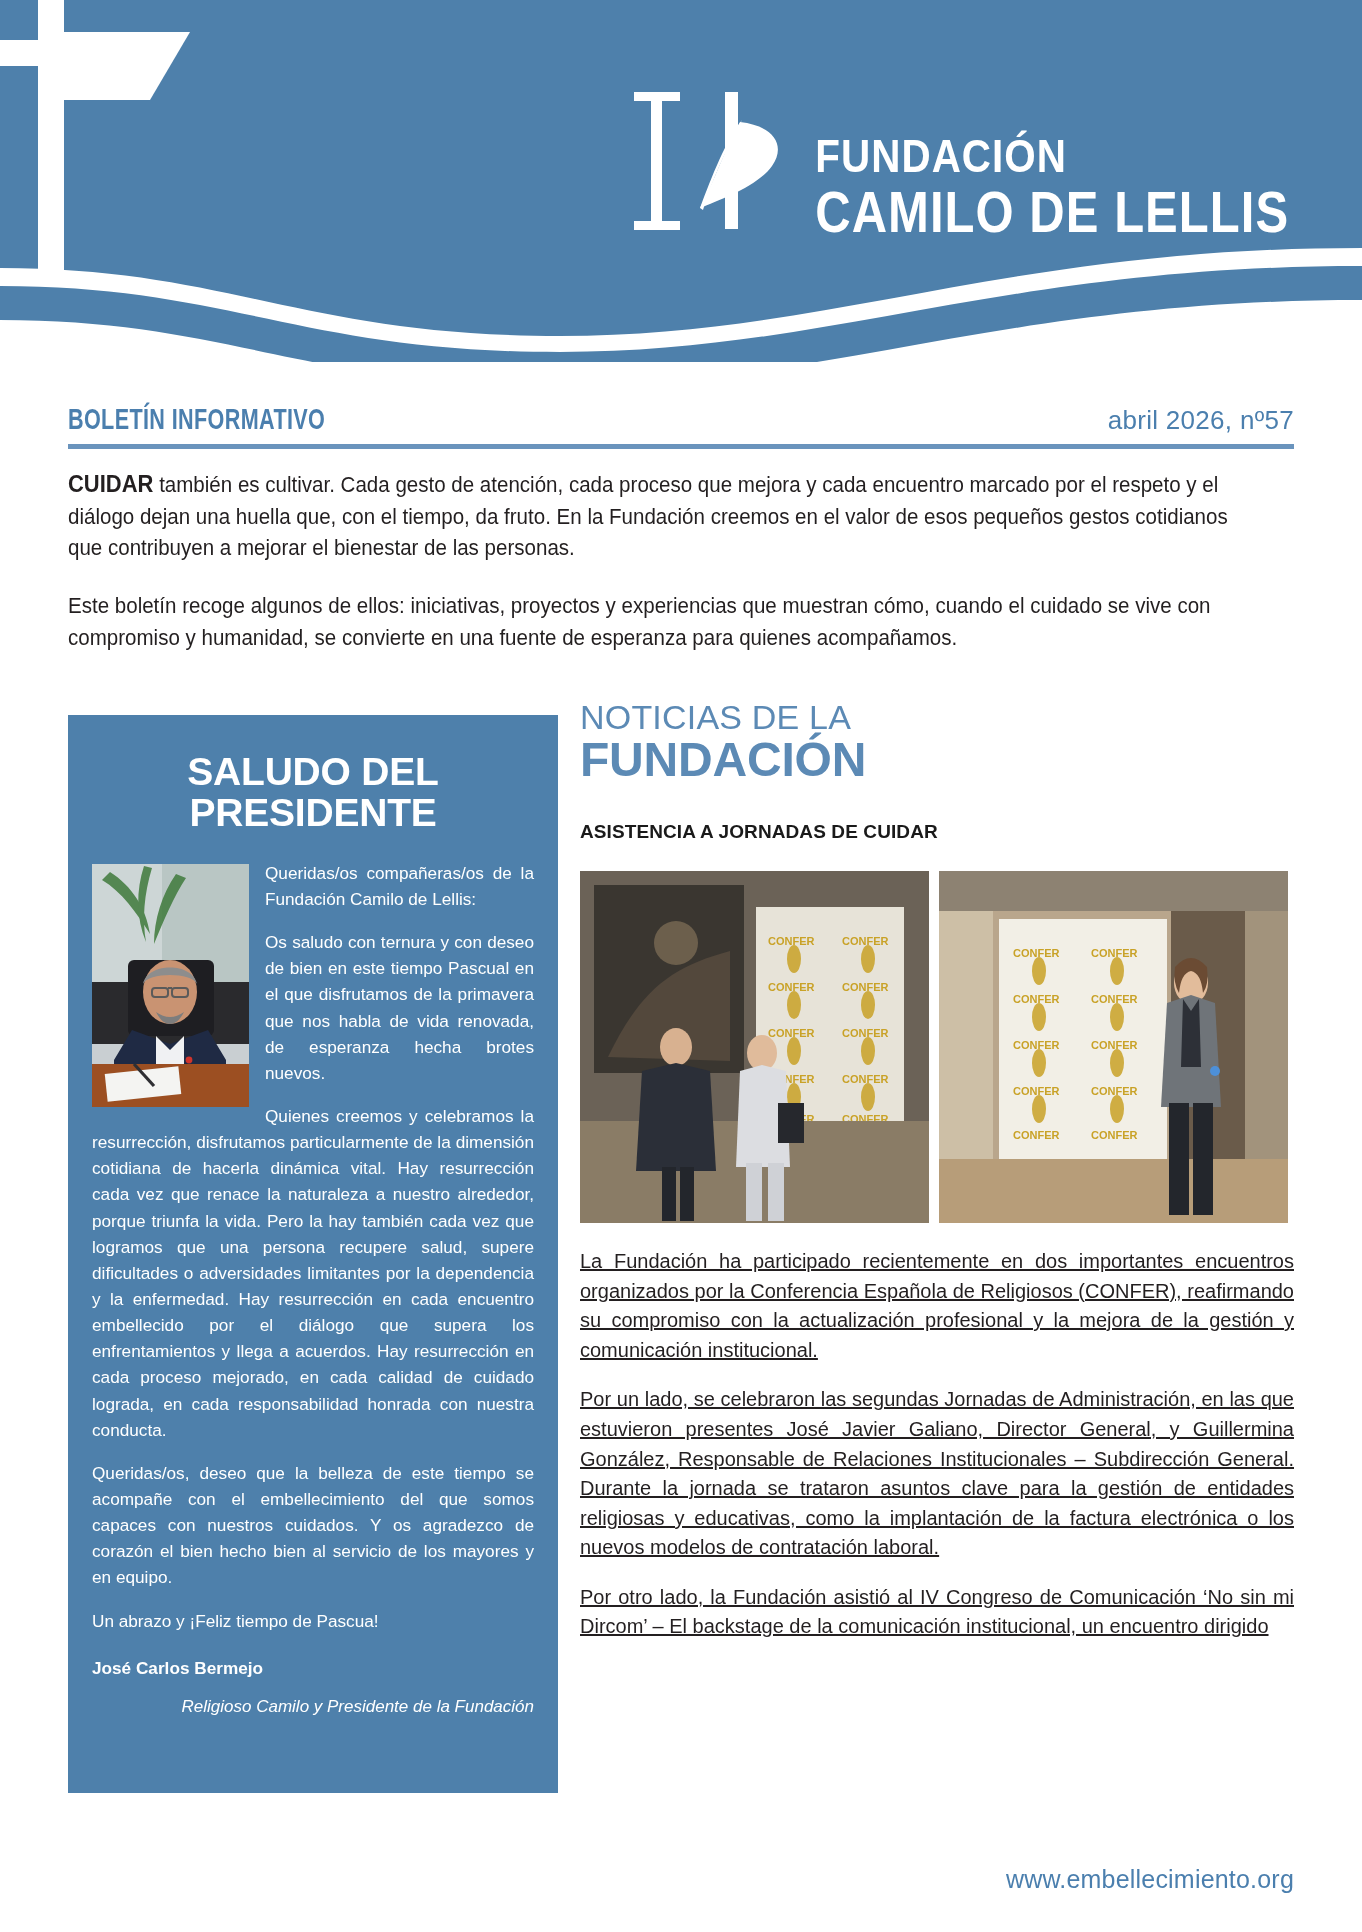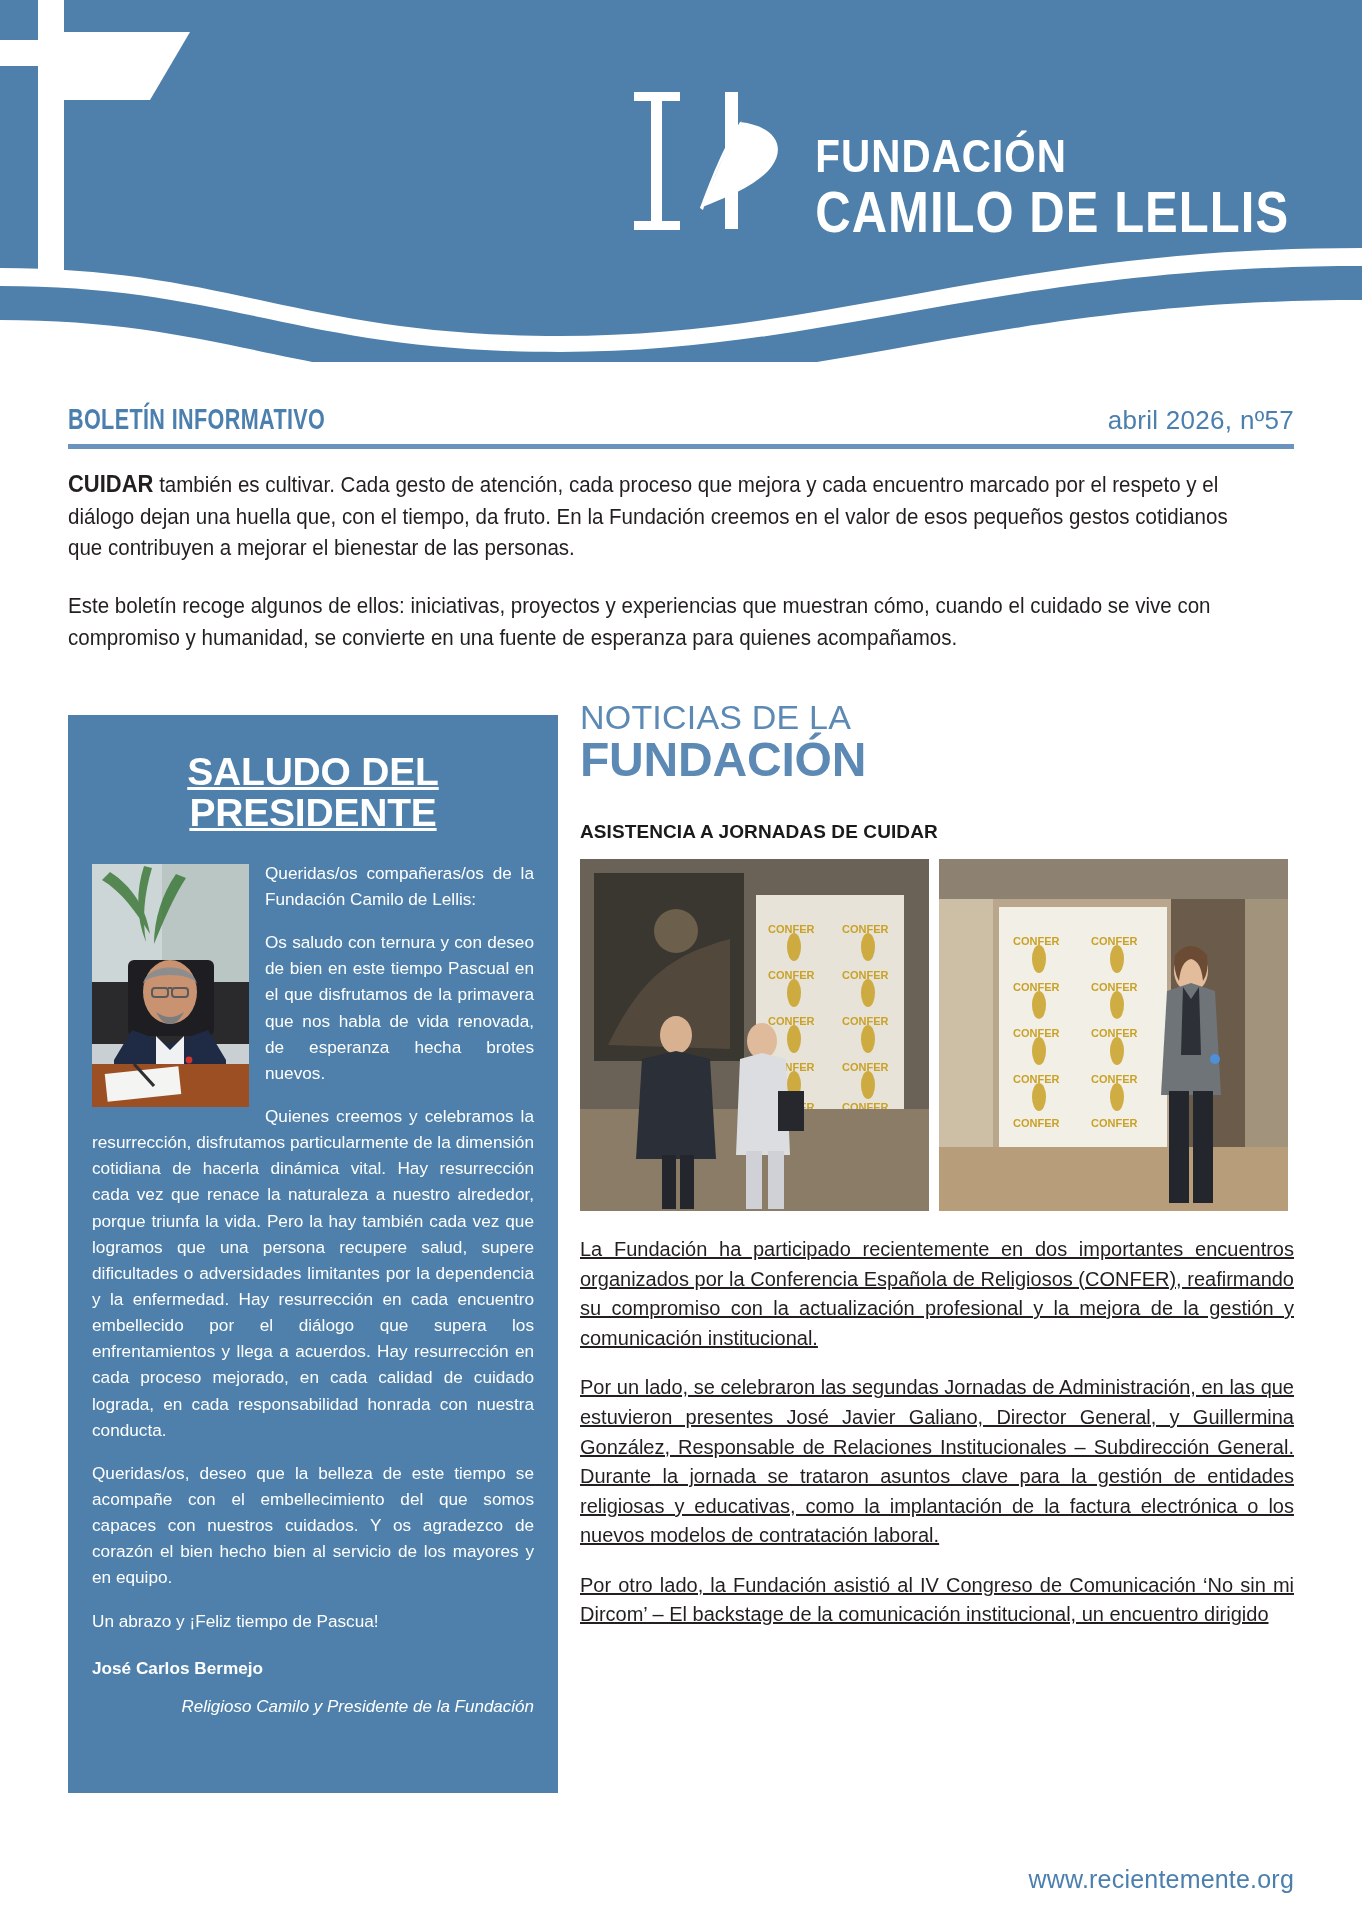--- a/index.html
+++ b/index.html
@@ -97,21 +97,20 @@
     padding: 28px 24px 20px 24px;
   }
   .president-title {
     color: #ffffff;
     font-size: 39px;
     font-weight: 700;
     letter-spacing: -0.2px;
     text-align: center;
     margin: 9px 0 26px 0;
     line-height: 1.05;
-    text-decoration: underline;
   }
   .pres-body {
     color: #ffffff;
     font-size: 17.2px;
     line-height: 1.52;
     text-align: justify;
   }
   .pres-photo {
     float: left;
     width: 157px;
@@ -165,21 +164,21 @@
   .news-sub {
     font-size: 19px;
     font-weight: 700;
     color: #1a1a1a;
     margin: 36px 0 0 0;
     letter-spacing: 0.1px;
   }
   .photo-row {
     display: flex;
     gap: 10px;
-    margin-top: 16px;
+    margin-top: 28px;
   }
   .photo-box {
     width: 349px;
     height: 352px;
     overflow: hidden;
     position: relative;
     background: #6b6f74;
   }
   .photo-box svg { display: block; }
   .news-body {
@@ -391,13 +390,13 @@
     </div>
   </div>
 
   <div class="news-body">
     <p>La Fundación ha participado recientemente en dos importantes encuentros organizados por la Conferencia Española de Religiosos (CONFER), reafirmando su compromiso con la actualización profesional y la mejora de la gestión y comunicación institucional.</p>
     <p>Por un lado, se celebraron las segundas Jornadas de Administración, en las que estuvieron presentes José Javier Galiano, Director General, y Guillermina González, Responsable de Relaciones Institucionales – Subdirección General. Durante la jornada se trataron asuntos clave para la gestión de entidades religiosas y educativas, como la implantación de la factura electrónica o los nuevos modelos de contratación laboral.</p>
     <p>Por otro lado, la Fundación asistió al IV Congreso de Comunicación ‘No sin mi Dircom’ – El backstage de la comunicación institucional, un encuentro dirigido</p>
   </div>
 </section>
 
-<a class="footer-url" href="#" style="text-decoration:none;">www.recientemente.org</a>
+<a class="footer-url" href="#" style="text-decoration:none;">www.embellecimiento.org</a>
 
 </body></html>

